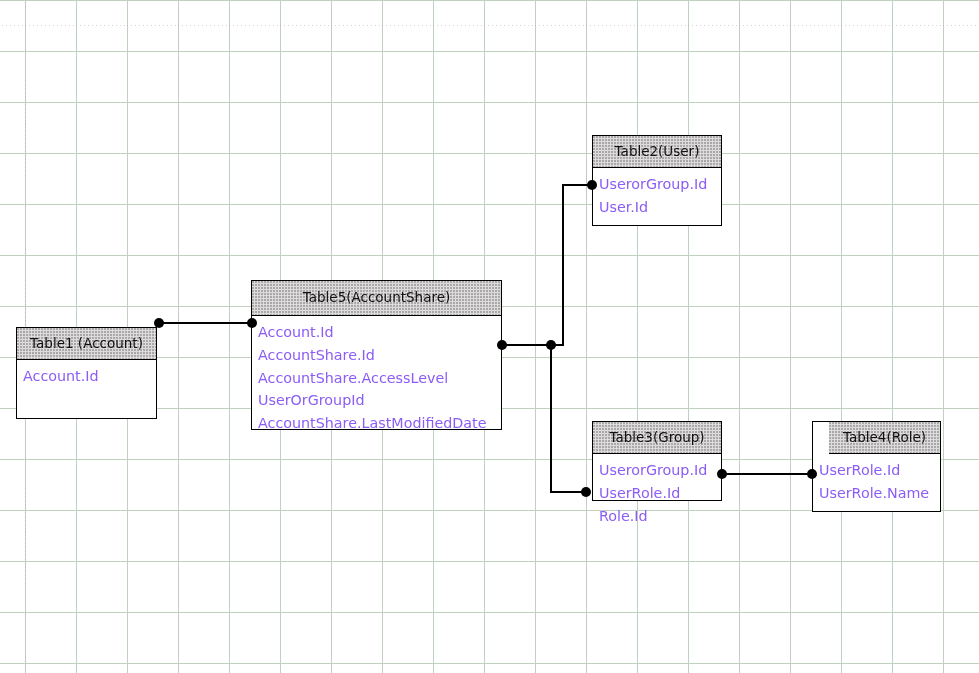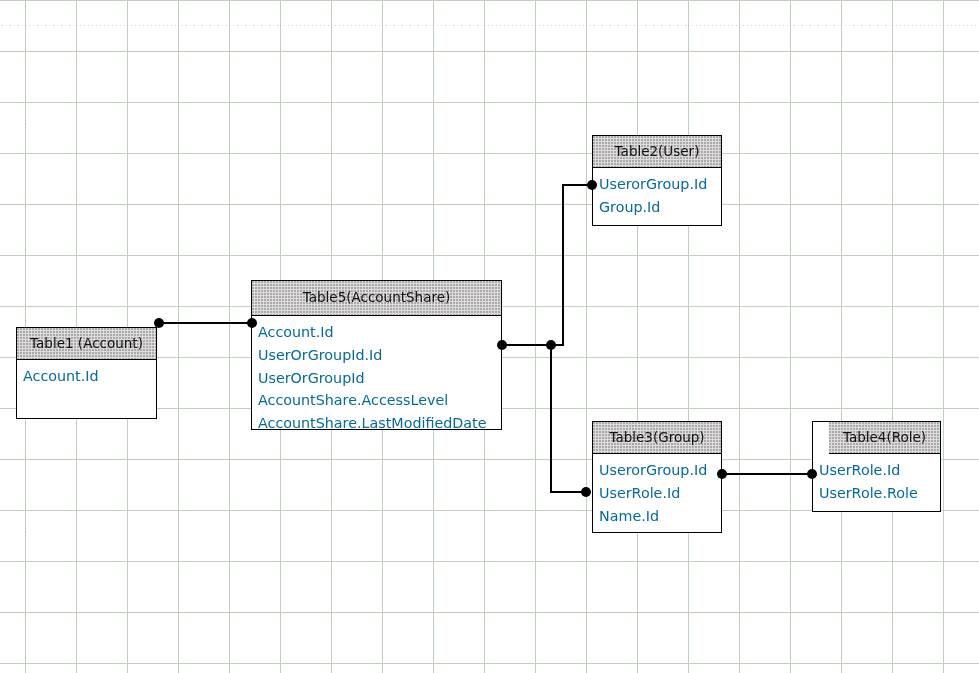--- a/index.html
+++ b/index.html
@@ -69,21 +69,21 @@
     line-height: 1;
     display: flex;
     align-items: center;
     justify-content: center;
   }
   .table-body {
     padding: 5px 0 6px 6px;
   }
   .field-row {
     font-size: 14.3px;
-    color: #0369a1;
+    color: #8b5cf6;
     line-height: 22.8px;
     white-space: nowrap;
   }
 
   
   #connectors {
     position: absolute;
     left: 0;
     top: 0;
     width: 979px;
@@ -128,43 +128,43 @@
       <div class="table-node" style="left: 16px; top: 281px; width: 141px; height: 92px; margin-top: 46px;">
         <div class="table-header" style="height: 32px;">Table1 (Account)</div>
         <div class="table-body">
           <div class="field-row">Account.Id</div>
         </div>
       </div>
       <div class="table-node" style="left: 251px; top: 280px; width: 251px; height: 150px;">
         <div class="table-header" style="height: 35px;">Table5(AccountShare)</div>
         <div class="table-body">
           <div class="field-row">Account.Id</div>
-          <div class="field-row">UserOrGroupId.Id</div>
+          <div class="field-row">AccountShare.Id</div>
+          <div class="field-row">AccountShare.AccessLevel</div>
           <div class="field-row">UserOrGroupId</div>
-          <div class="field-row">AccountShare.AccessLevel</div>
           <div class="field-row">AccountShare.LastModifiedDate</div>
         </div>
       </div>
       <div class="table-node" style="left: 592px; top: 135px; width: 130px; height: 91px;">
         <div class="table-header" style="height: 32px;">Table2(User)</div>
         <div class="table-body">
           <div class="field-row">UserorGroup.Id</div>
-          <div class="field-row">Group.Id</div>
+          <div class="field-row">User.Id</div>
         </div>
       </div>
-      <div class="table-node" style="left: 592px; top: 421px; width: 130px; height: 112px;">
+      <div class="table-node" style="left: 592px; top: 421px; width: 130px; height: 80px;">
         <div class="table-header" style="height: 32px;">Table3(Group)</div>
         <div class="table-body">
           <div class="field-row">UserorGroup.Id</div>
           <div class="field-row">UserRole.Id</div>
-          <div class="field-row">Name.Id</div>
+          <div class="field-row">Role.Id</div>
         </div>
       </div>
       <div class="table-node" style="left: 812px; top: 421px; width: 129px; height: 91px;">
         <div class="table-header" style="height: 32px; margin-left: 16px;">Table4(Role)</div>
         <div class="table-body">
           <div class="field-row">UserRole.Id</div>
-          <div class="field-row">UserRole.Role</div>
+          <div class="field-row">UserRole.Name</div>
         </div>
       </div>
     </div>
 
 </div>
 
 </body></html>

